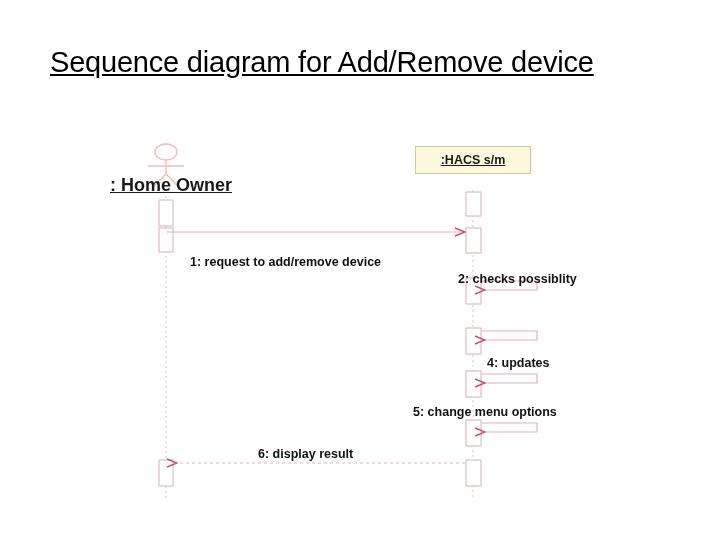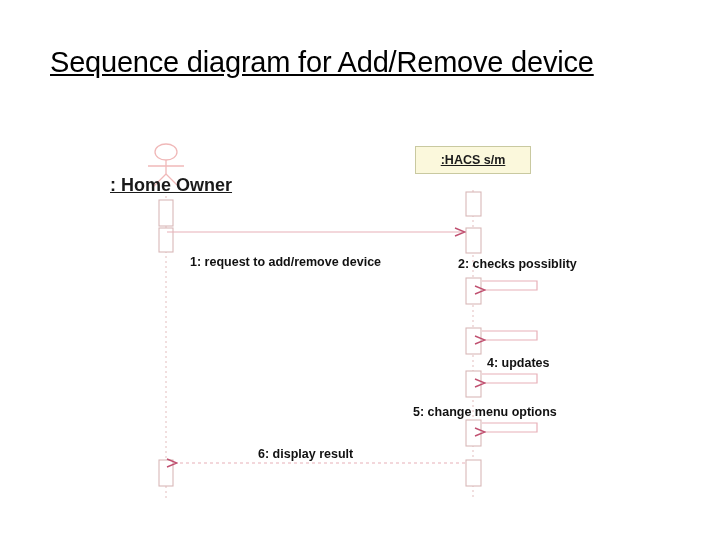--- a/index.html
+++ b/index.html
@@ -135,21 +135,21 @@
     </svg>
 
     <div class="actor-label" style="left:110px; top:175px;">: Home Owner</div>
 
     <div class="obj-box" style="left:415px; top:146px; width:116px; height:28px;">
       <span class="obj-label">:HACS s/m</span>
     </div>
 
     <div class="msg-label" style="left:190px; top:215px;margin-top:40px;">1: request to add/remove device</div>
 
-    <div class="msg-label" style="left:458px; top:257px;">2: checks possiblity</div>
+    <div class="msg-label" style="left:458px; top:272px;">2: checks possiblity</div>
 
 
     <div class="msg-label" style="left:487px; top:356px;text-align:center;">4: updates</div>
 
     <div class="msg-label" style="left:413px; top:405px;text-align:right;">5: change menu options</div>
 
     <div class="msg-label" style="left:258px; top:447px;">6: display result</div>
 
   </div>
 </div>

